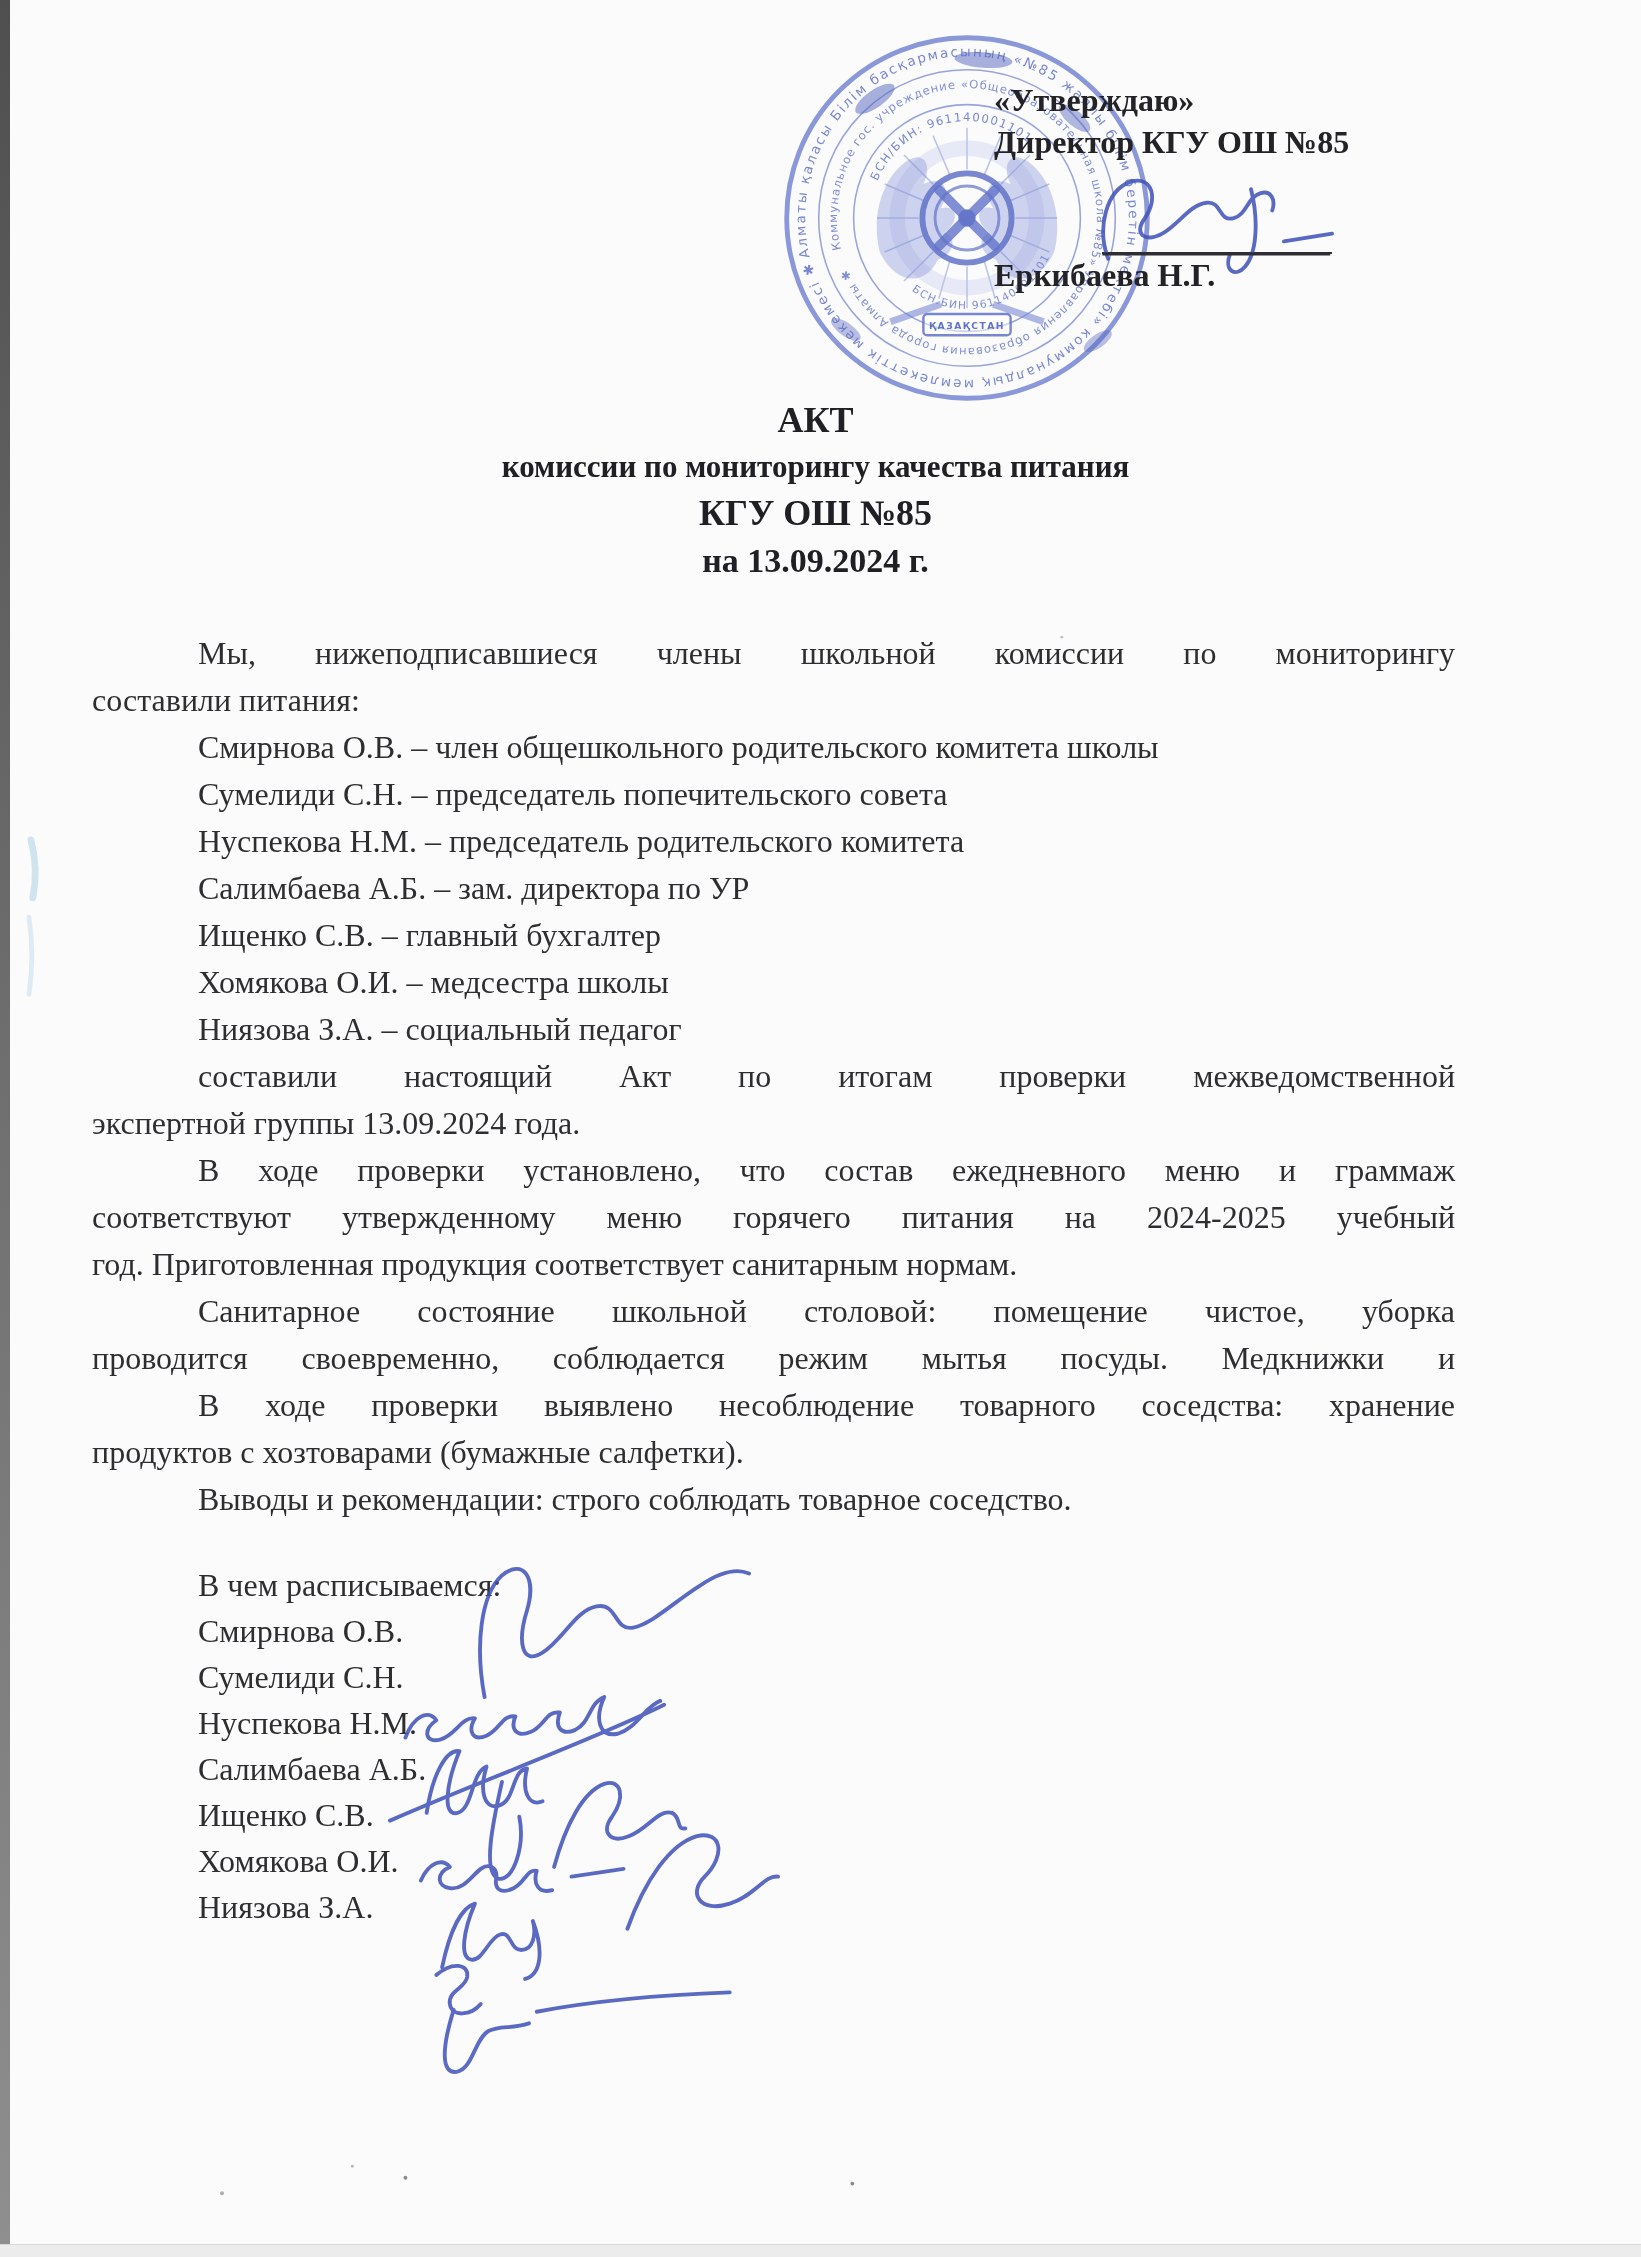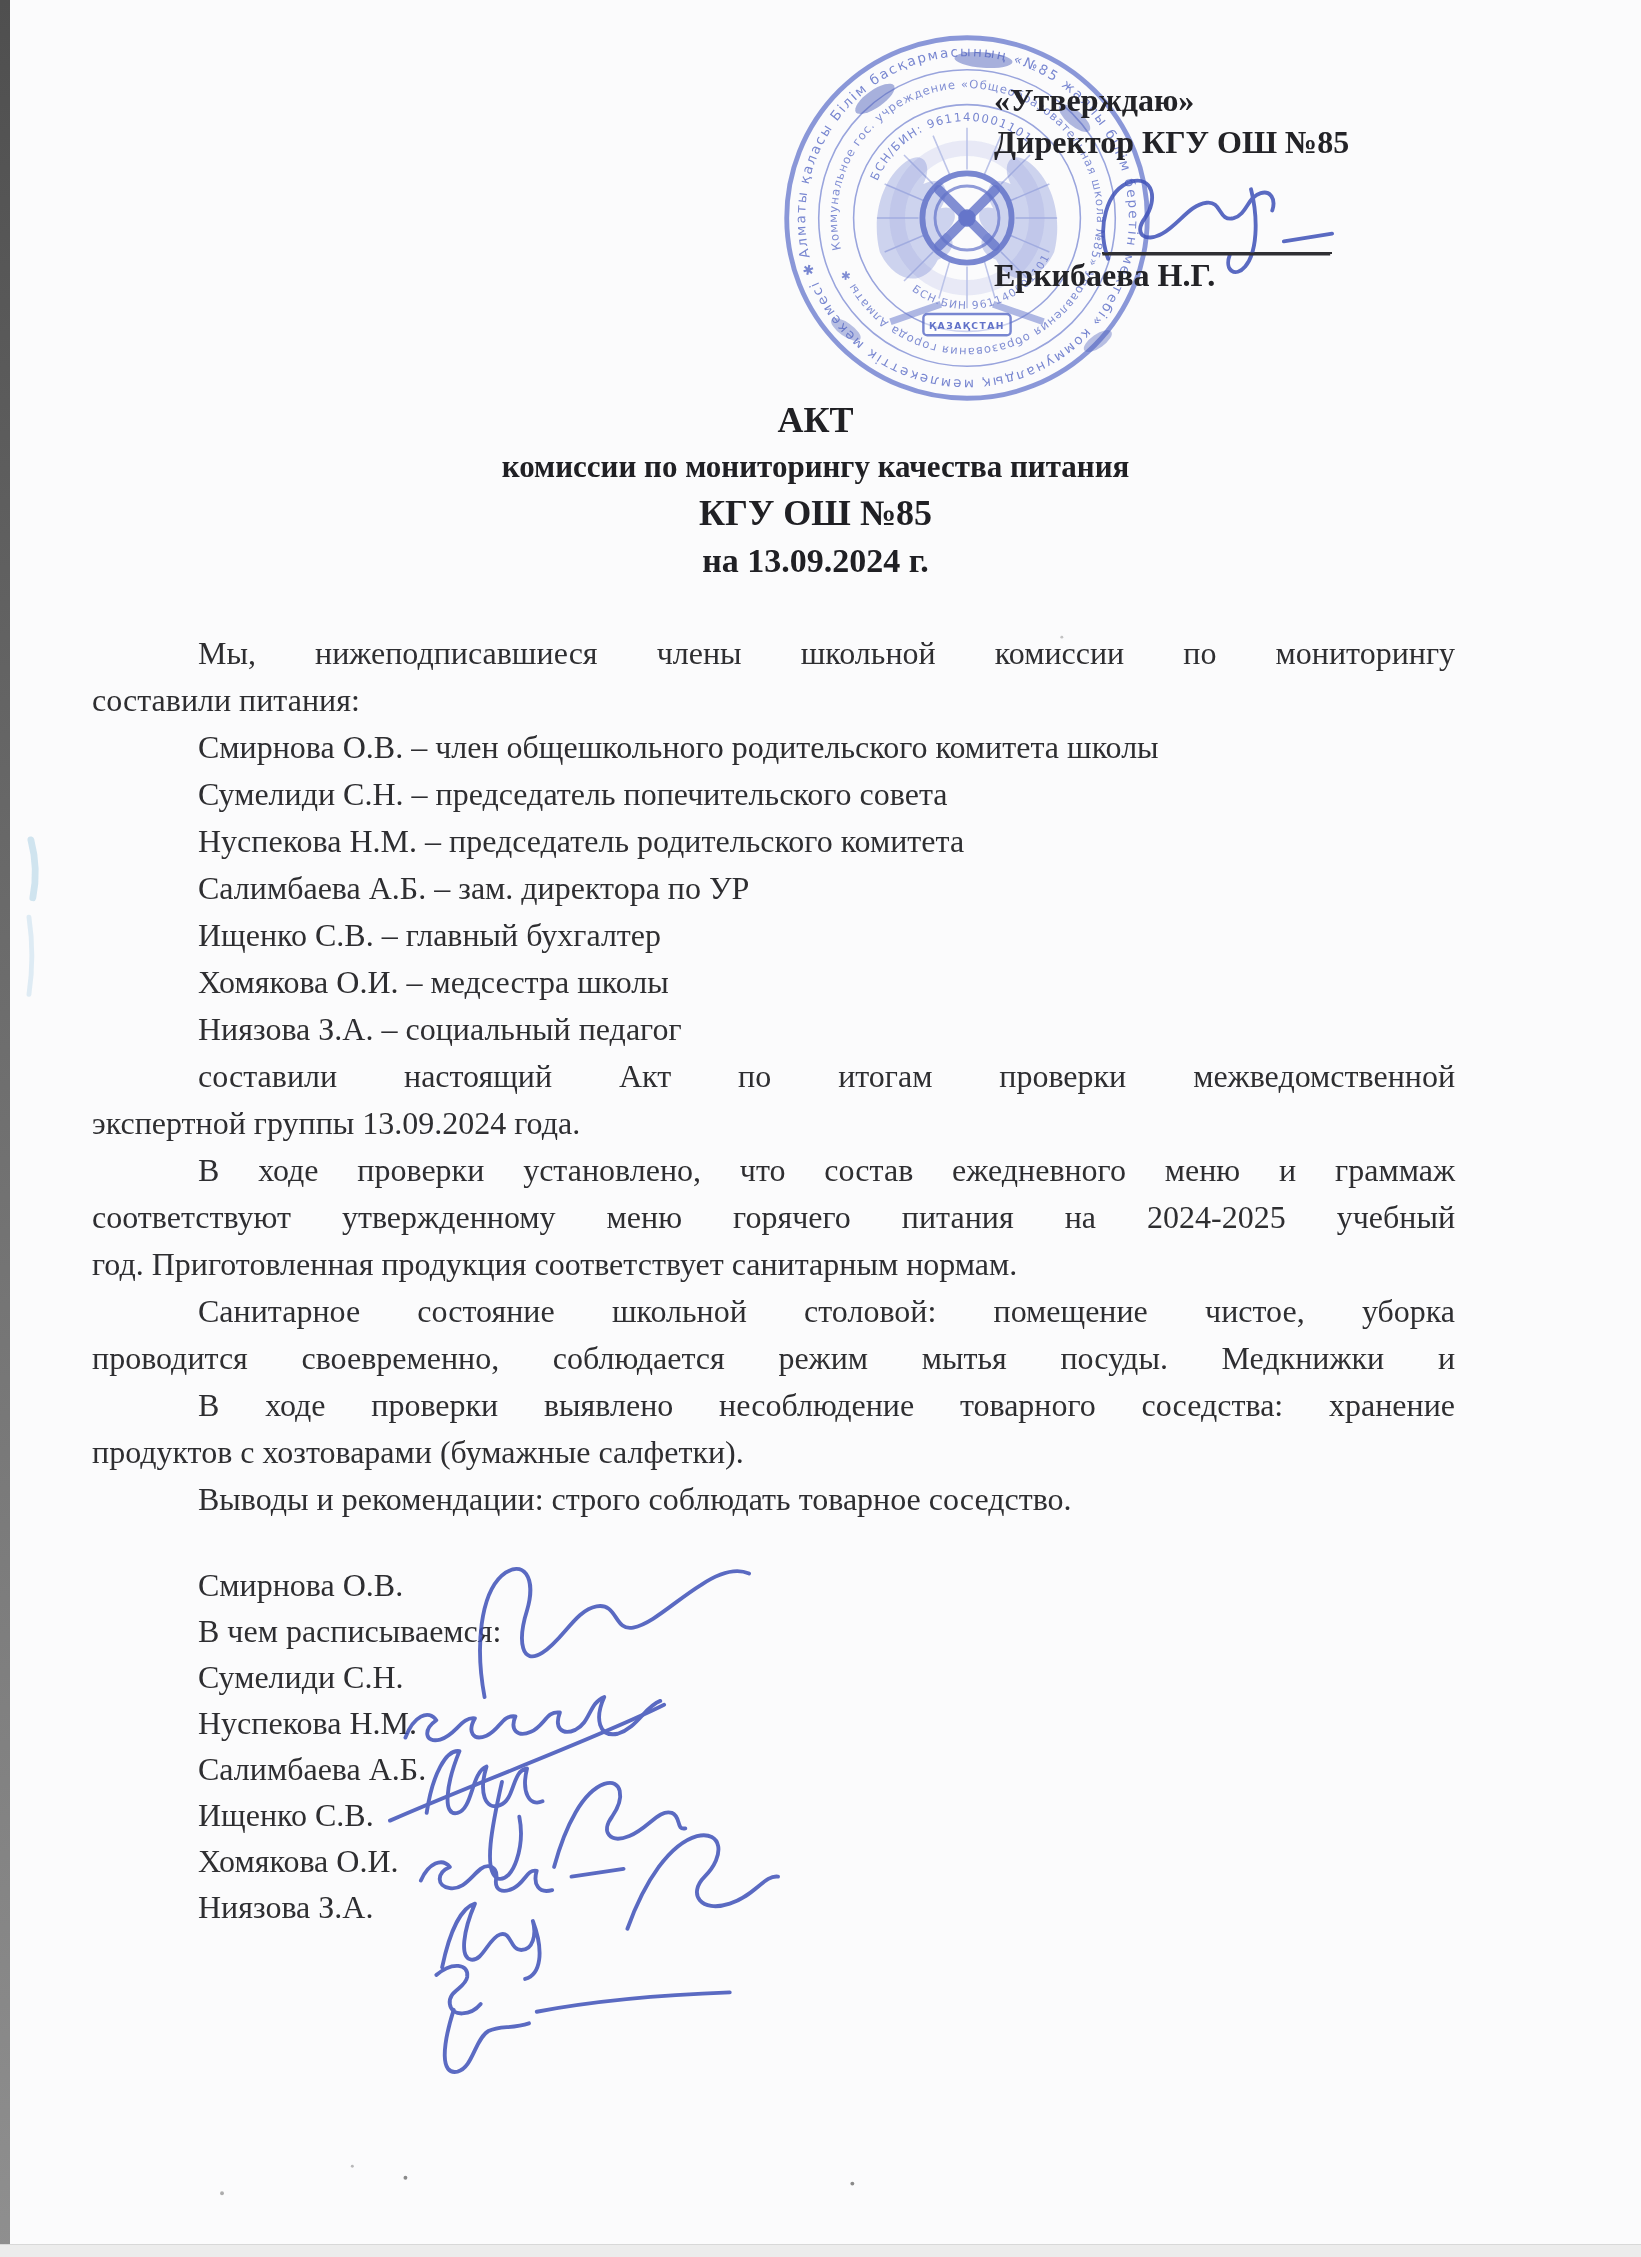--- a/index.html
+++ b/index.html
@@ -146,22 +146,22 @@
     <div class="bl ind jst">В ходе проверки установлено, что состав ежедневного меню и граммаж</div>
     <div class="bl jst">соответствуют утвержденному меню горячего питания на 2024-2025 учебный</div>
     <div class="bl">год. Приготовленная продукция соответствует санитарным нормам.</div>
     <div class="bl ind jst">Санитарное состояние школьной столовой: помещение чистое, уборка</div>
     <div class="bl jst">проводится своевременно, соблюдается режим мытья посуды. Медкнижки и</div>
     <div class="bl ind jst">В ходе проверки выявлено несоблюдение товарного соседства: хранение</div>
     <div class="bl">продуктов с хозтоварами (бумажные салфетки).</div>
     <div class="bl ind">Выводы и рекомендации: строго соблюдать товарное соседство.</div>
 
     <div class="signing">
+      <div class="bl ind">В чем расписываемся:</div>
       <div class="bl ind">Смирнова О.В.</div>
-      <div class="bl ind">В чем расписываемся:</div>
       <div class="bl ind">Сумелиди С.Н.</div>
       <div class="bl ind">Нуспекова Н.М.</div>
       <div class="bl ind">Салимбаева А.Б.</div>
       <div class="bl ind">Ищенко С.В.</div>
       <div class="bl ind">Хомякова О.И.</div>
       <div class="bl ind">Ниязова З.А.</div>
     </div>
   </div>
 
   <svg class="ink" viewBox="0 0 1700 2338">

